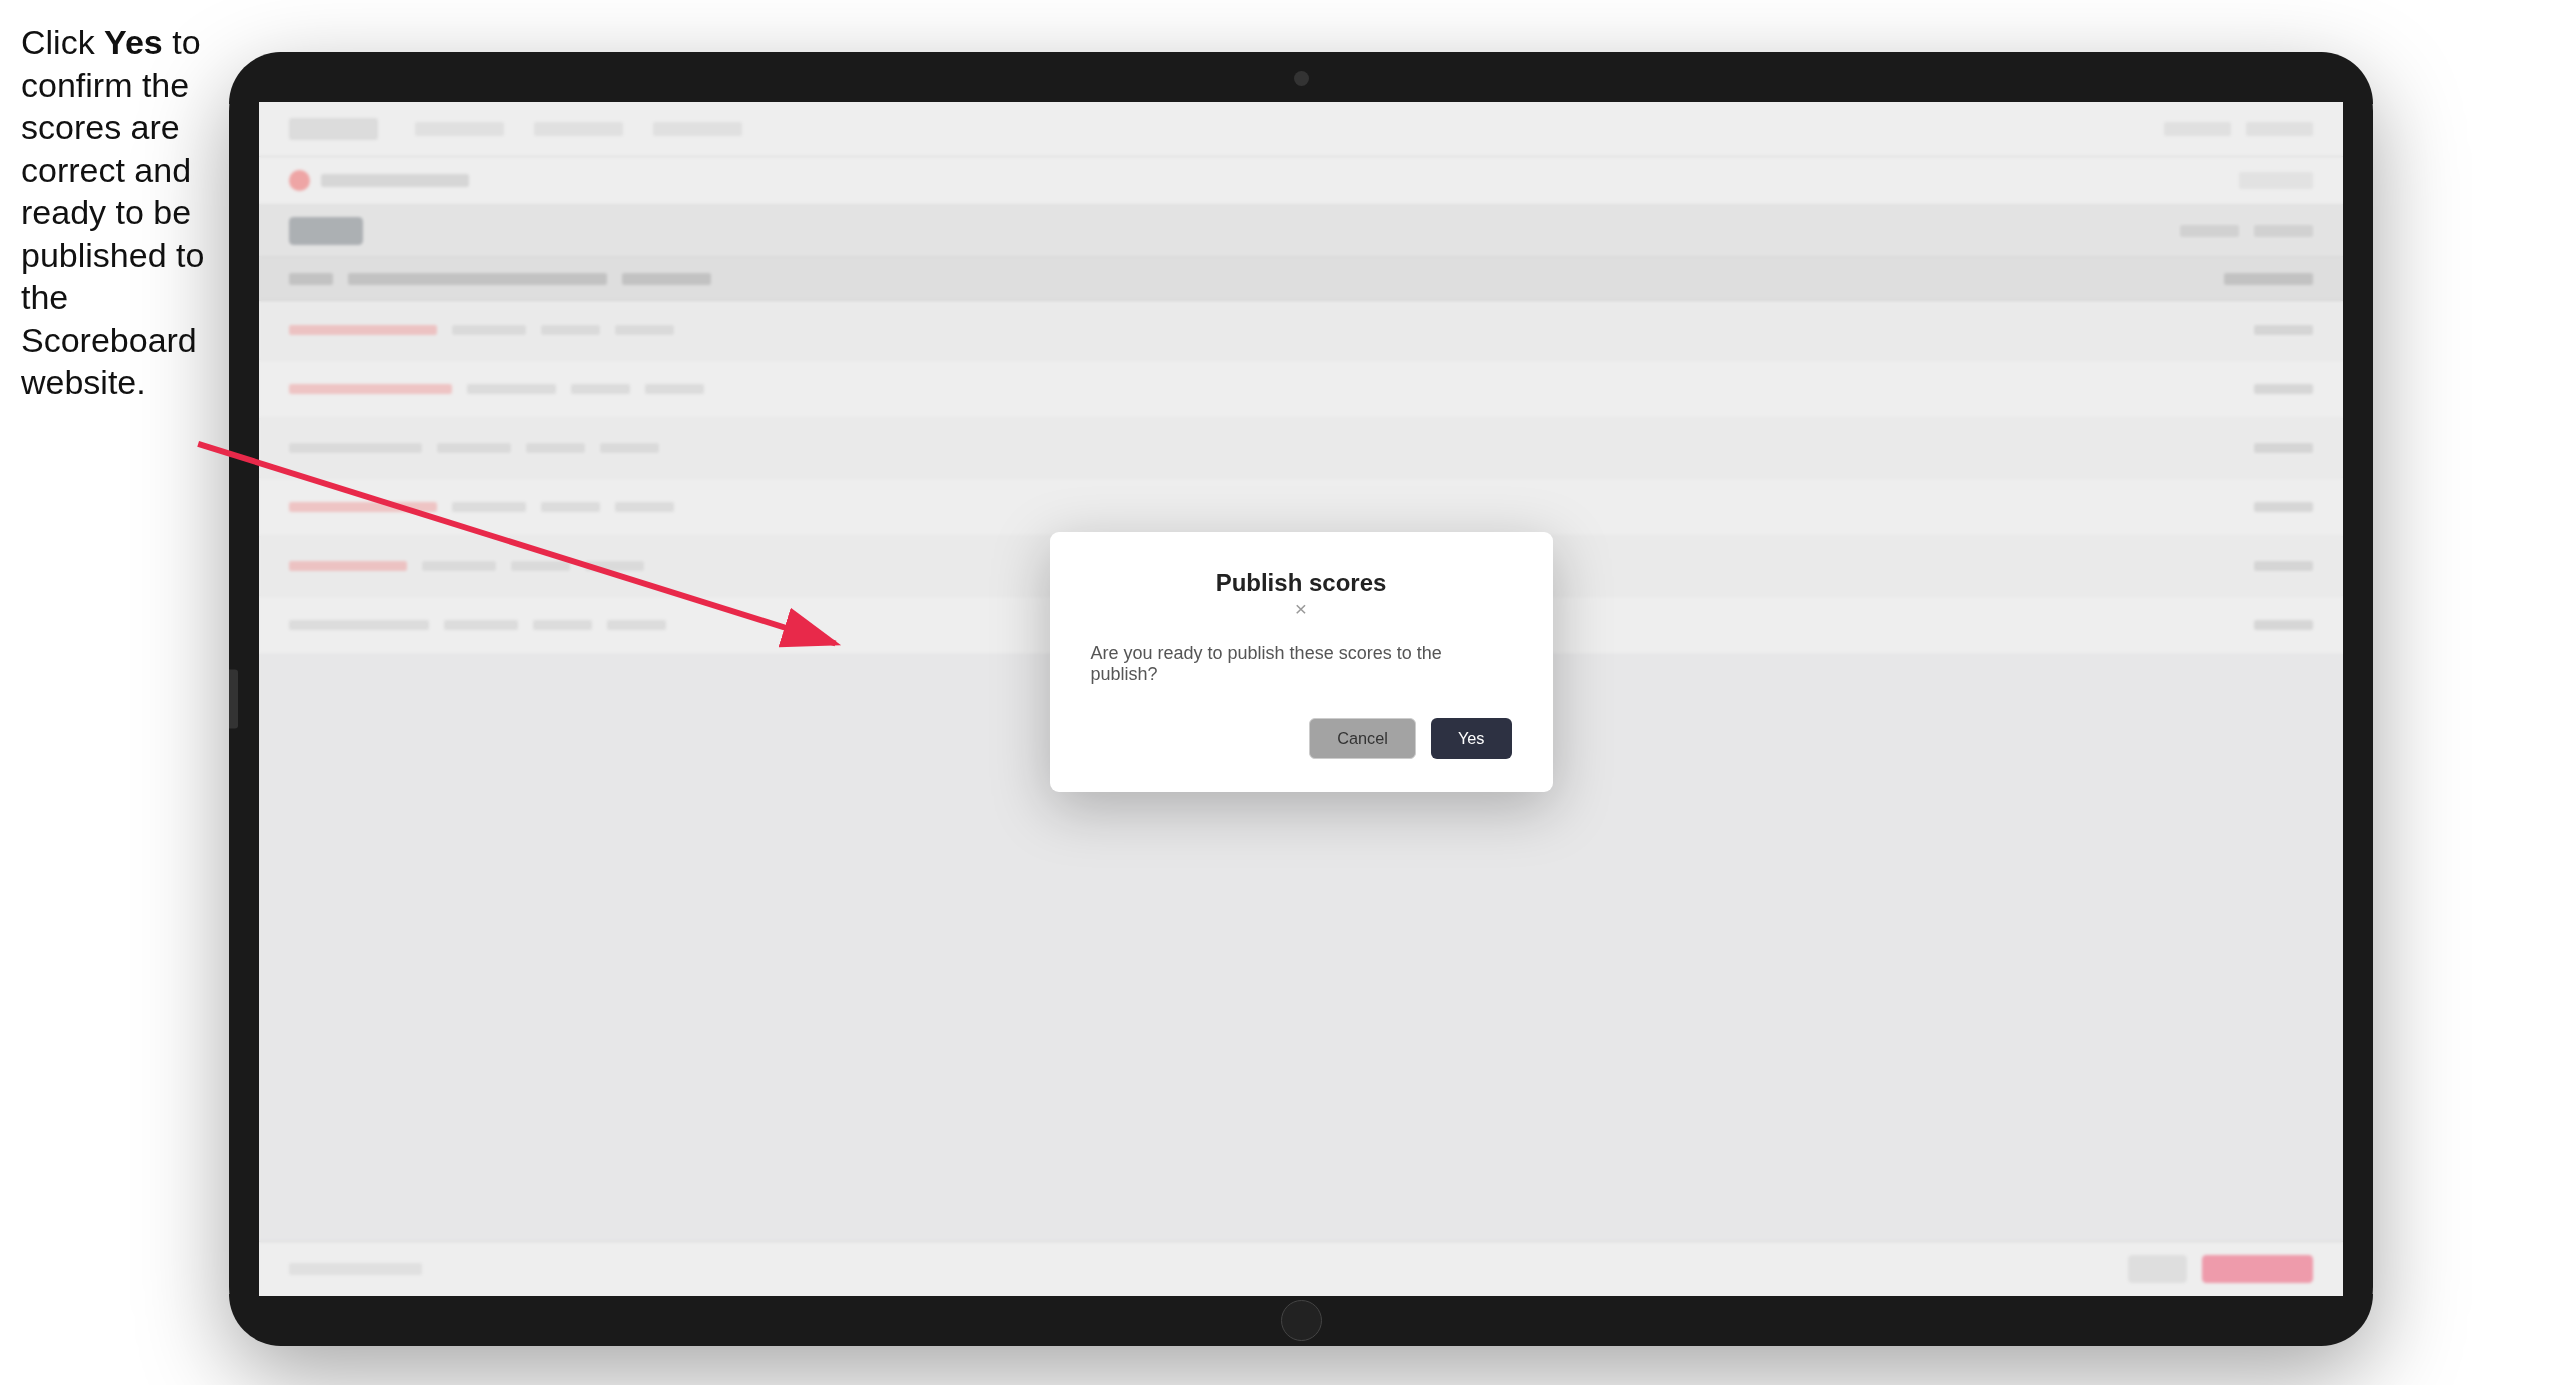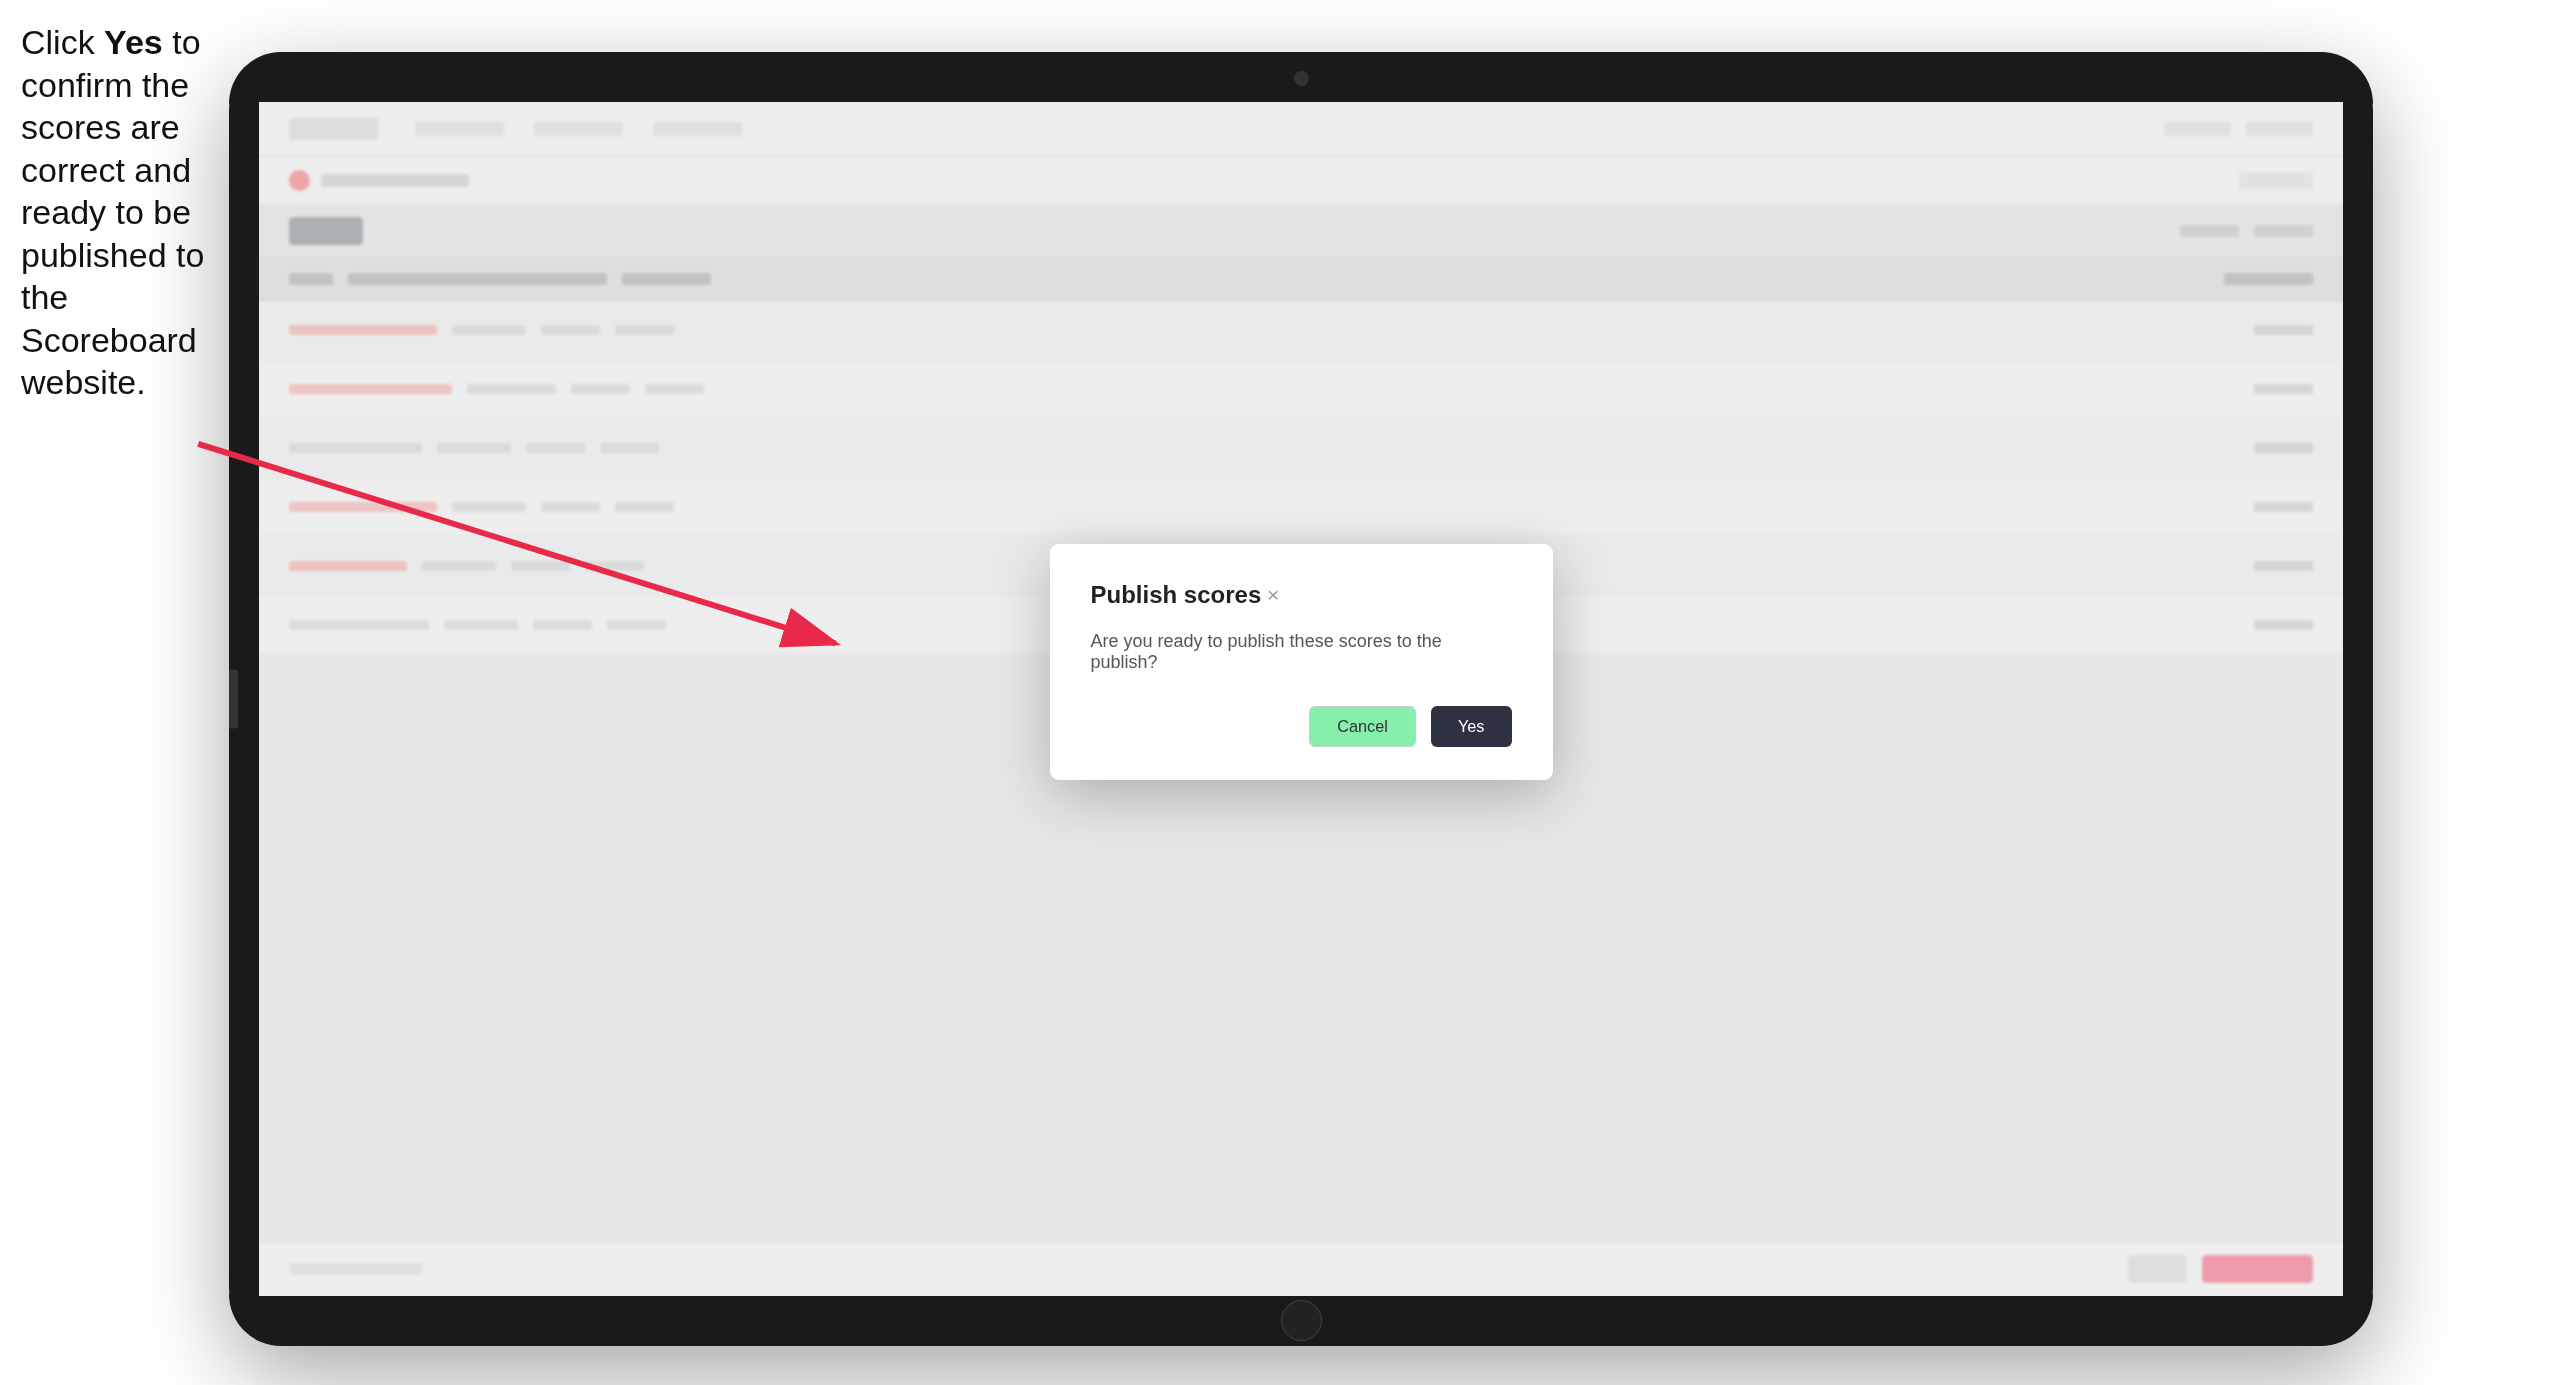--- a/index.html
+++ b/index.html
@@ -339,22 +339,23 @@
       border-radius: 9px;
       box-shadow: 0 15px 59px rgba(0,0,0,0.25);
       width: 503px;
       padding: 37px 41px 33px;
       position: relative;
       margin-top: -74px;
     }
     .dialog-header {
       display: flex;
       align-items: center;
-      justify-content: flex-start;
+      justify-content: flex-end;
       margin-bottom: 22px;
+      flex-direction: column;
     }
     .dialog-title {
       font-size: 24px;
       font-weight: 600;
       color: #222;
     }
     .dialog-close {
       width: 24px;
       height: 24px;
       display: flex;
@@ -373,21 +374,21 @@
     .dialog-footer {
       display: flex;
       justify-content: flex-end;
       gap: 15px;
     }
     .btn-cancel {
       padding: 10.4px 27px;
       font-size: 16.3px;
       border: 0.7px solid #ccc;
       border-radius: 6px;
-      background: #86efac;
+      background: #a3a3a3;
       color: #333;
       cursor: pointer;
     }
     .btn-yes {
       padding: 10.4px 27px;
       font-size: 16.3px;
       border: none;
       border-radius: 6px;
       background: #2d3142;
       color: #fff;

